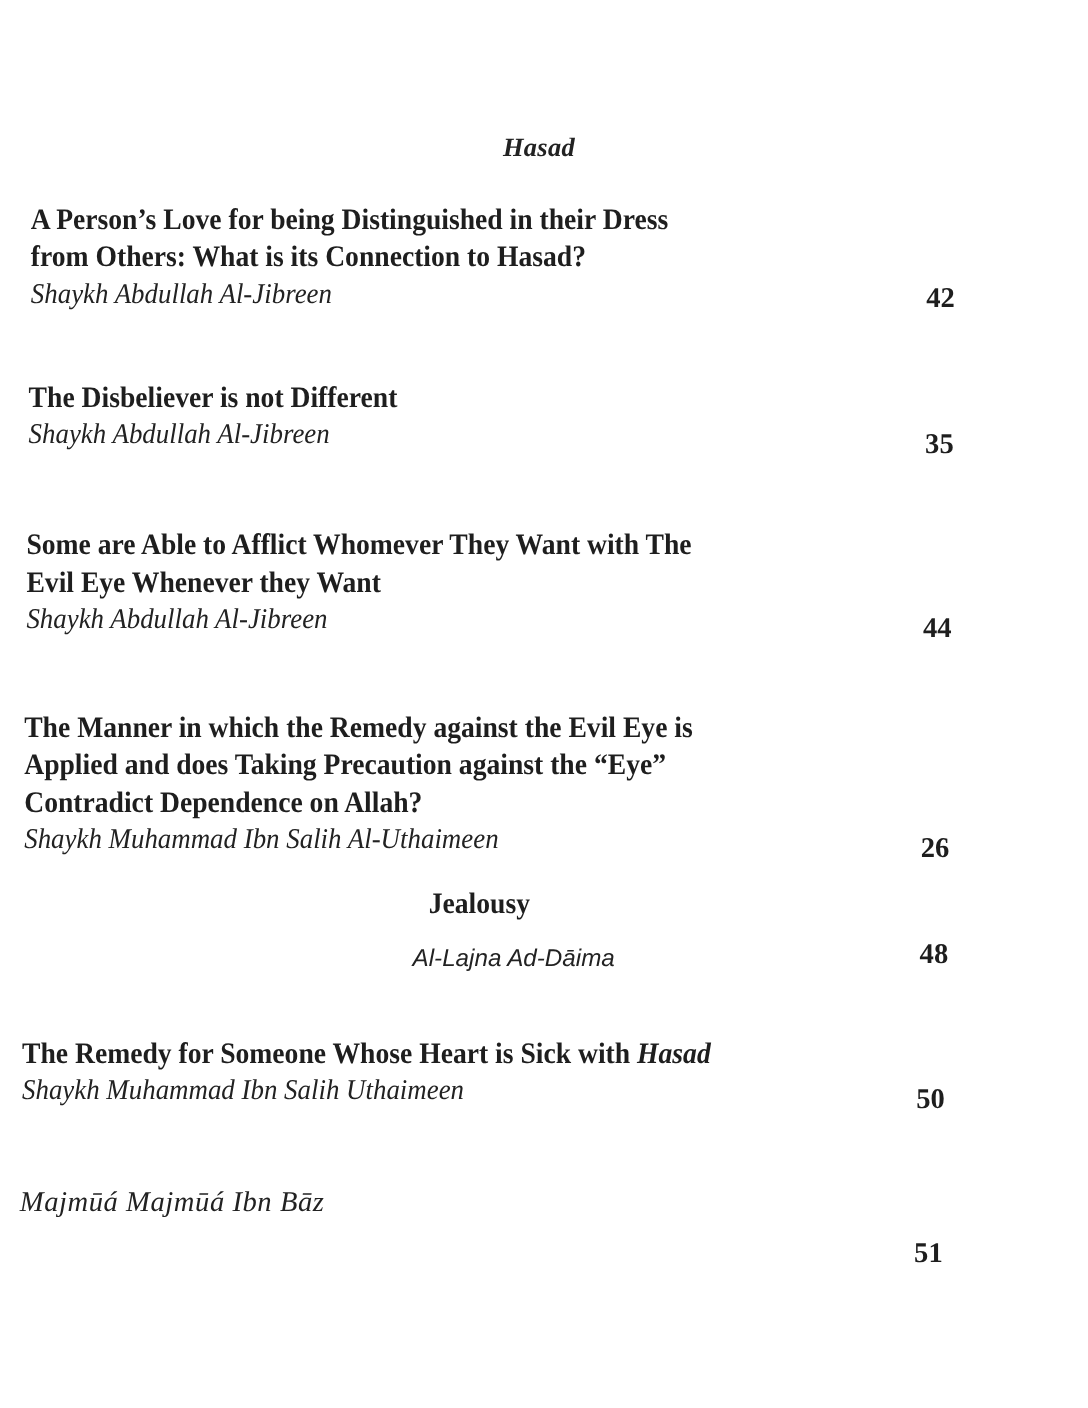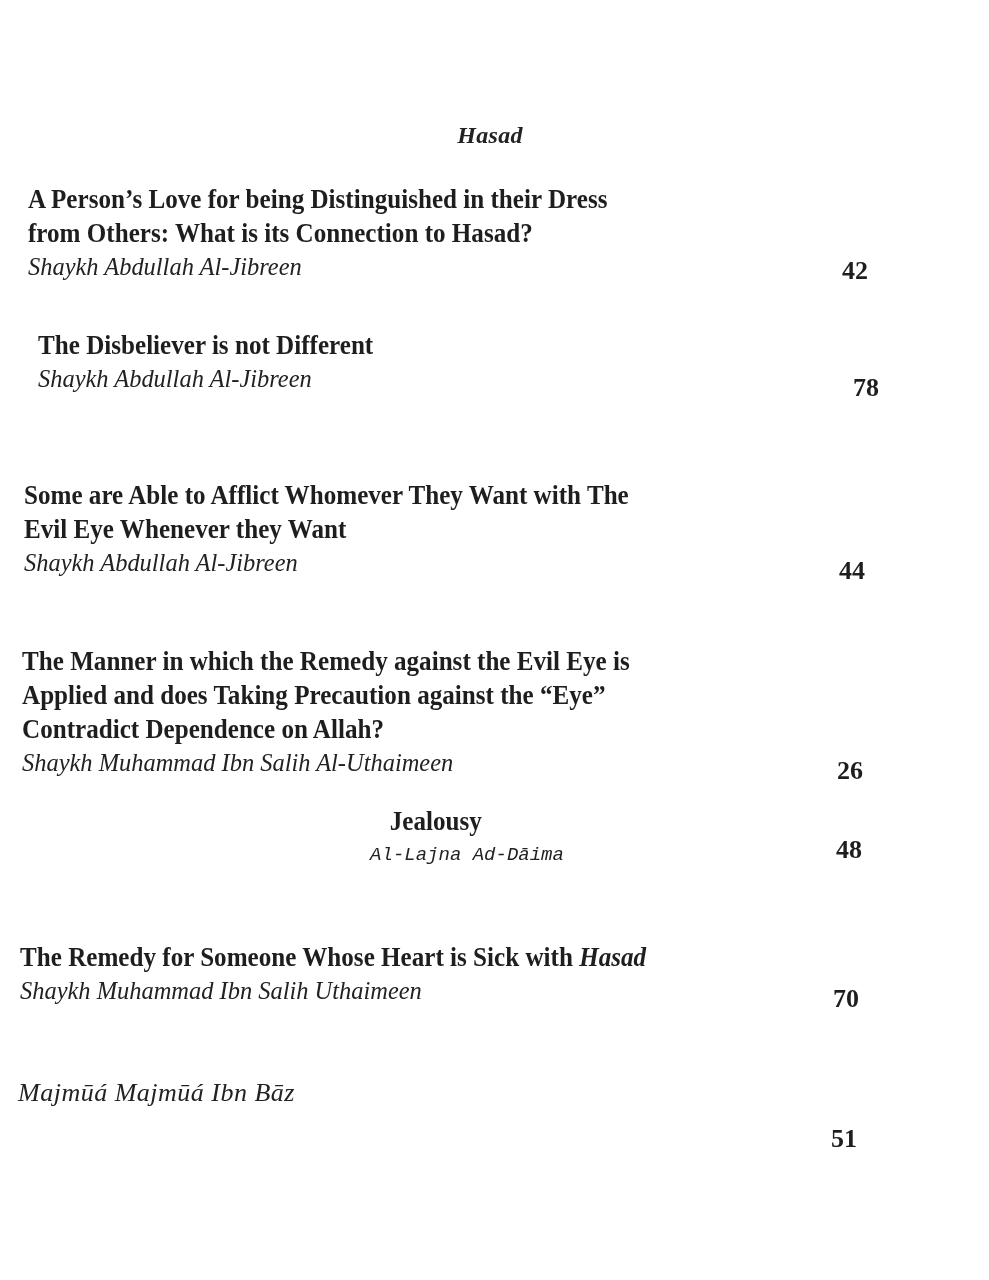--- a/index.html
+++ b/index.html
@@ -65,26 +65,26 @@
 
 <div class="entry" style="top:182px;">
   <div class="title" style="margin-left:28px;transform:scaleX(0.93);">
     <div>A Person’s Love for being Distinguished in their Dress</div>
     <div>from Others: What is its Connection to Hasad?</div>
   </div>
   <div class="author" style="margin-left:28px;font-size:26px;transform:scaleX(0.94);transform-origin:left;">Shaykh Abdullah Al-Jibreen</div>
   <div class="page" style="top:74px;right:45px;">42</div>
 </div>
 
-<div class="entry" style="top:328px;padding-left:12px;">
+<div class="entry" style="top:344px;">
   <div class="title" style="margin-left:26px;transform:scaleX(0.93);">
     <div>The Disbeliever is not Different</div>
   </div>
   <div class="author" style="margin-left:26px;font-size:26px;transform:scaleX(0.94);transform-origin:left;">Shaykh Abdullah Al-Jibreen</div>
-  <div class="page" style="top:45px;right:46px;">78</div>
+  <div class="page" style="top:45px;right:46px;">35</div>
 </div>
 
 <div class="entry" style="top:478px;">
   <div class="title" style="margin-left:24px;transform:scaleX(0.93);">
     <div>Some are Able to Afflict Whomever They Want with The</div>
     <div>Evil Eye Whenever they Want</div>
   </div>
   <div class="author" style="margin-left:24px;font-size:26px;transform:scaleX(0.94);transform-origin:left;">Shaykh Abdullah Al-Jibreen</div>
   <div class="page" style="top:78px;right:48px;text-align:right;">44</div>
 </div>
@@ -96,28 +96,28 @@
     <div>Contradict Dependence on Allah?</div>
   </div>
   <div class="author" style="margin-left:22px;font-size:26px;transform:scaleX(0.94);transform-origin:left;">Shaykh Muhammad Ibn Salih Al-Uthaimeen</div>
   <div class="page" style="top:112px;right:50px;">26</div>
 </div>
 
 <div class="entry" style="top:804px;text-align:center;">
   <div class="title" style="margin-left:21px;transform:scaleX(0.93);">
     <div>Jealousy</div>
   </div>
-  <div class="author" style="margin-left:21px;font-family:Liberation Mono, monospace;font-size:19px;font-weight:normal;">Al-Lajna Ad-Dāima</div>
-  <div class="page" style="top:31px;right:51px;font-family:Liberation Serif, serif;">48</div>
+  <div class="author" style="margin-left:21px;font-family:Liberation Sans, sans-serif;font-size:22px;font-weight:normal;margin-top:16px;">Al-Lajna Ad-Dāima</div>
+  <div class="page" style="top:48px;right:51px;font-family:Liberation Serif, serif;">48</div>
 </div>
 
 <div class="entry" style="top:940px;">
   <div class="title" style="margin-left:20px;transform:scaleX(0.93);">
     <div><span>The Remedy for Someone Whose Heart is Sick with </span><span class="it">Hasad</span></div>
   </div>
   <div class="author" style="margin-left:20px;font-size:26px;transform:scaleX(0.94);transform-origin:left;">Shaykh Muhammad Ibn Salih Uthaimeen</div>
-  <div class="page" style="top:44px;right:54px;">70</div>
+  <div class="page" style="top:44px;right:54px;">50</div>
 </div>
 
 <div class="entry" style="top:1076px;">
   <div class="author" style="margin-left:18px;font-size:26px;letter-spacing:0.5px;">Majmūá Majmūá Ibn Bāz</div>
   <div class="page" style="top:48px;right:56px;">51</div>
 </div>
 
 </body></html>

